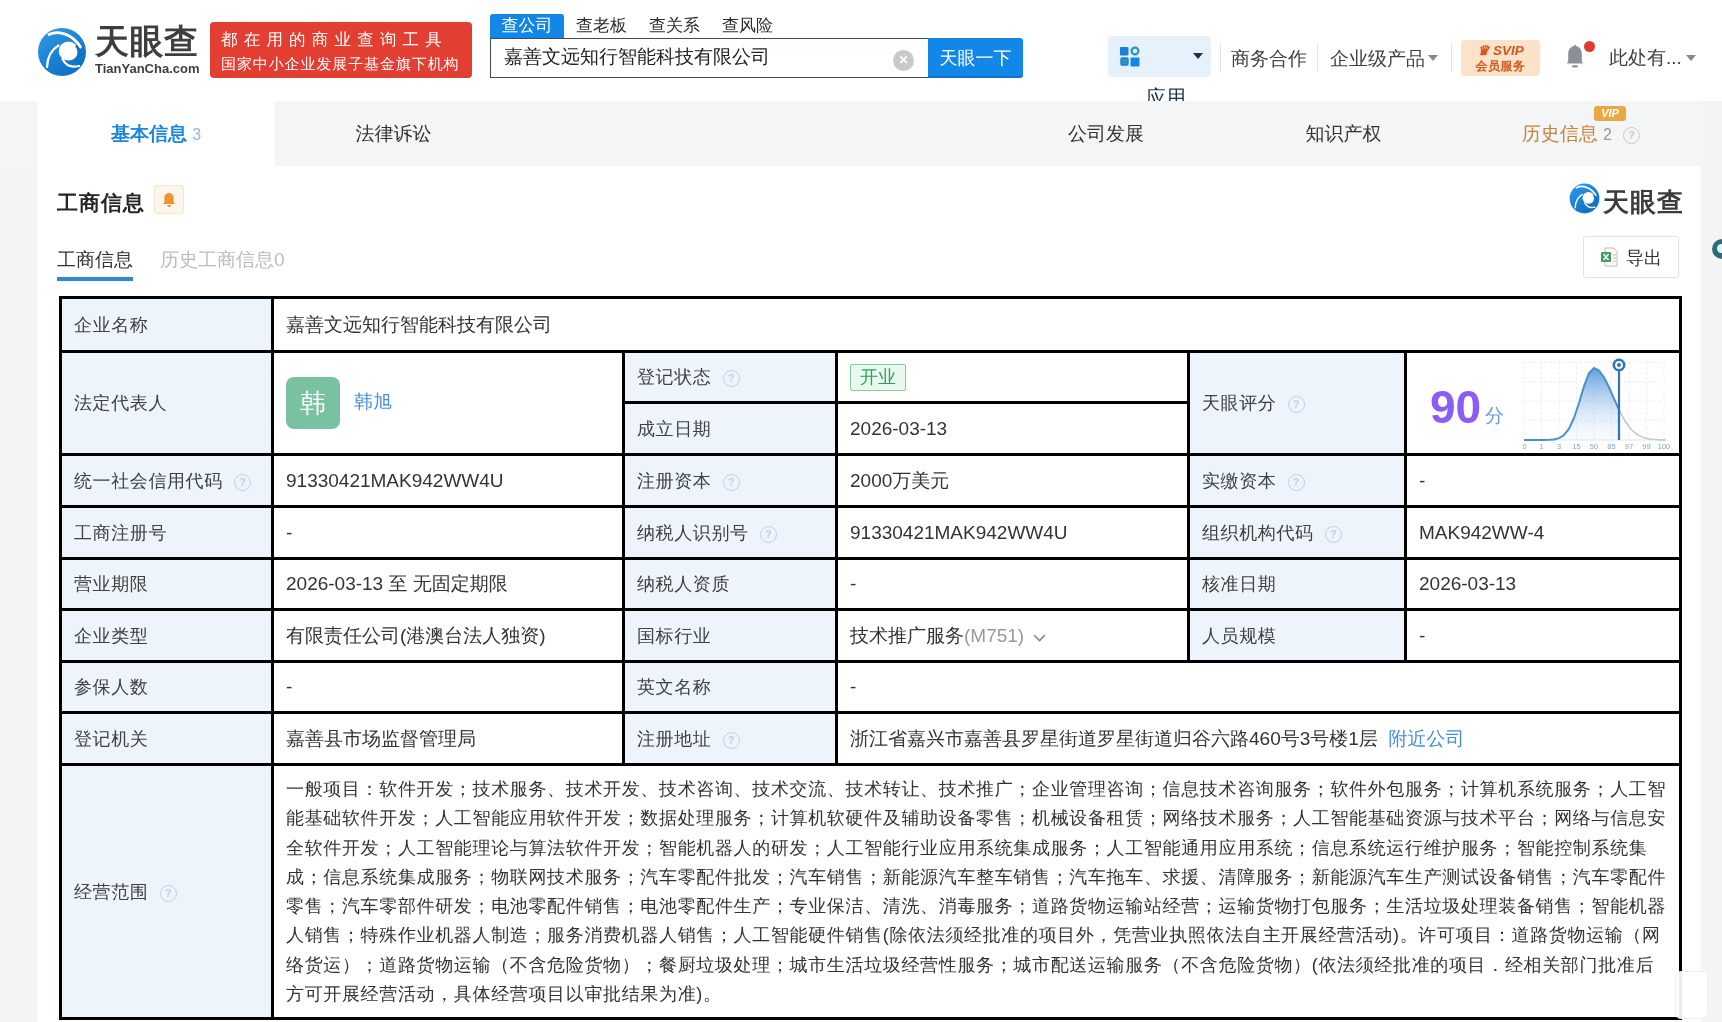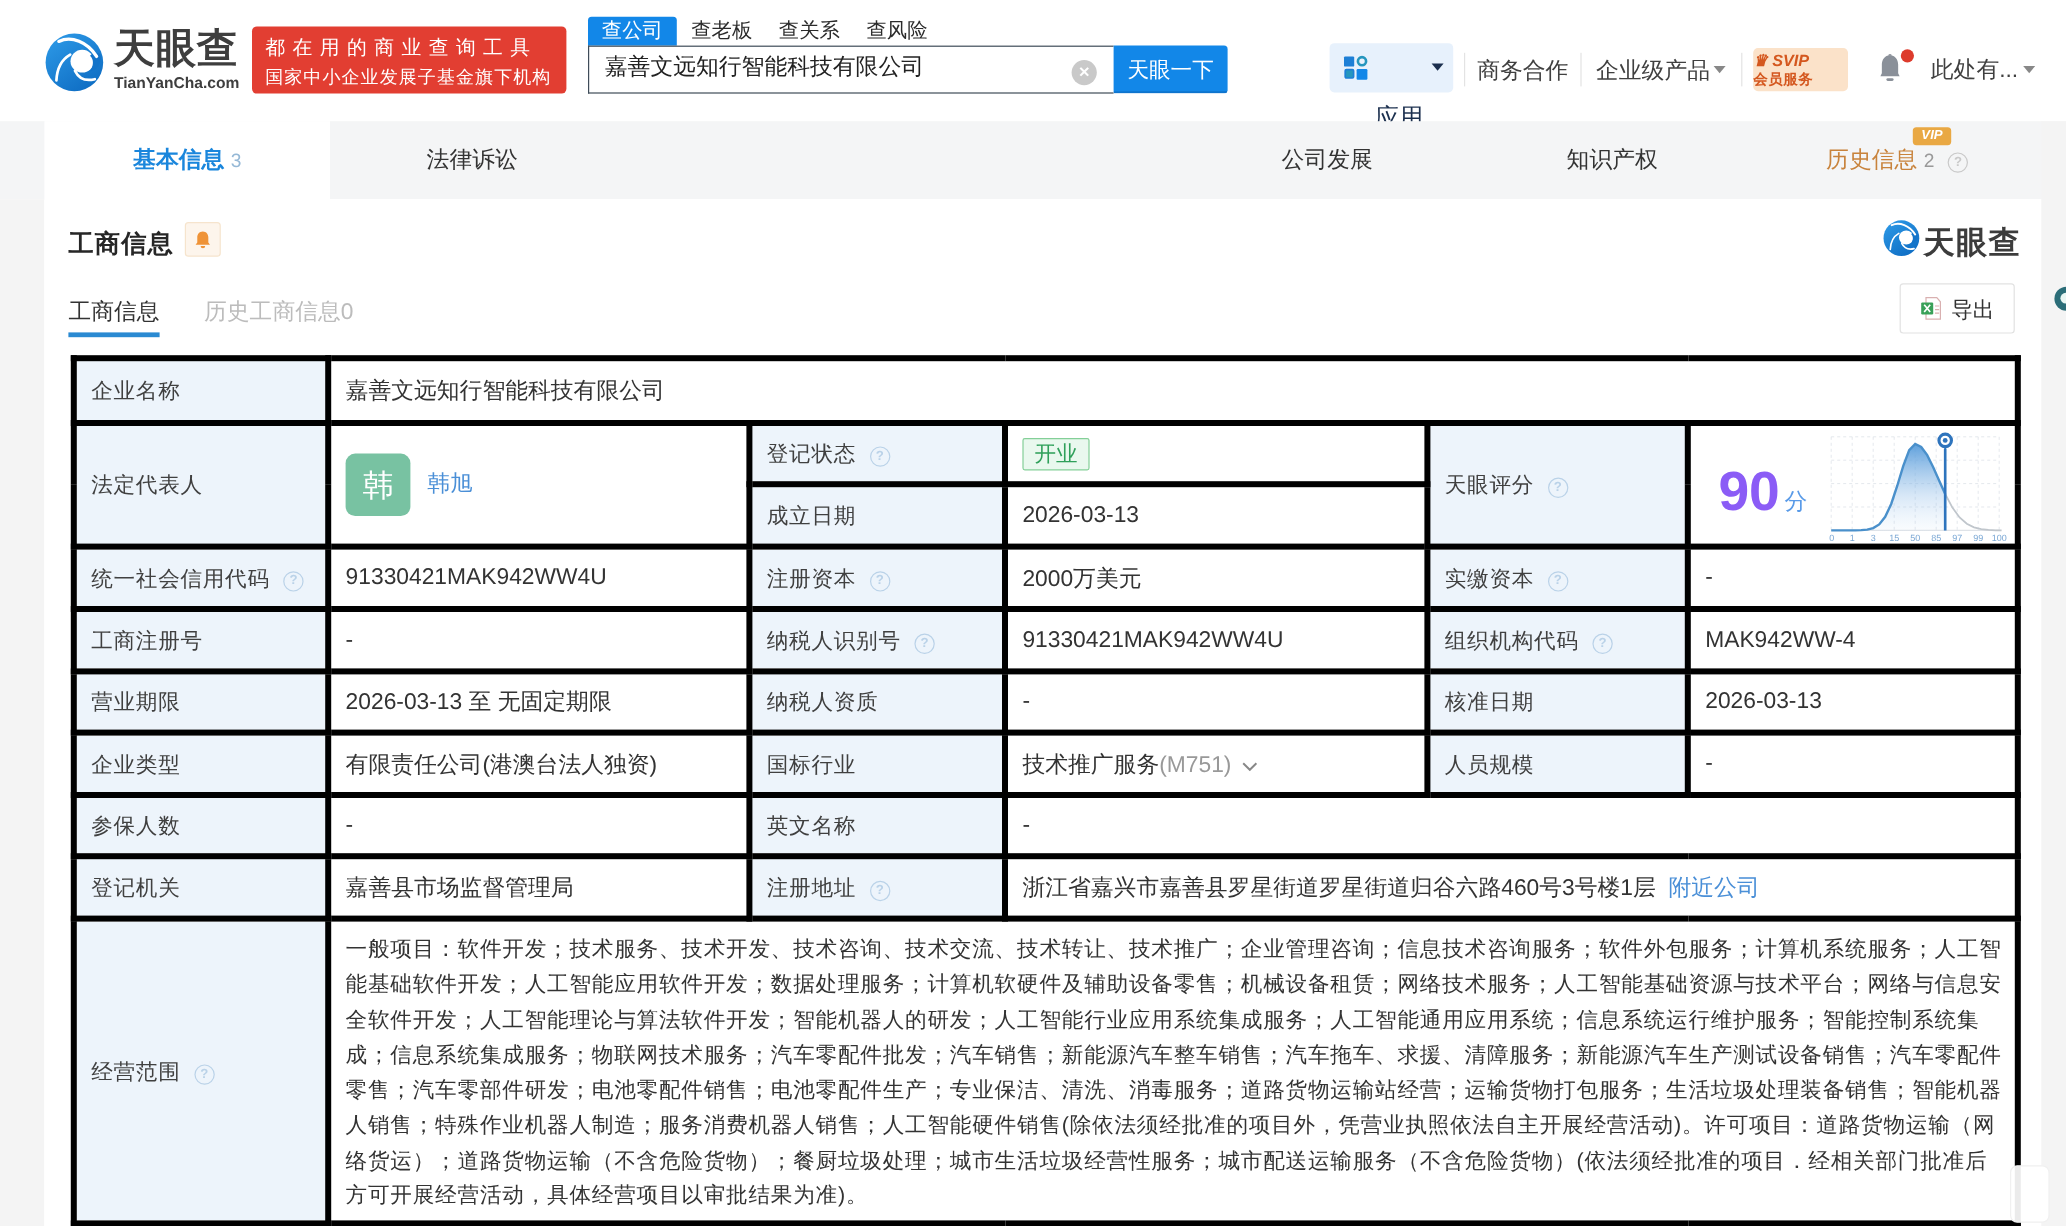--- a/index.html
+++ b/index.html
@@ -16,44 +16,44 @@
 .stab { top:14px; height:40px; font-size:17px; line-height:24px; color:#2b2b2b; }
 #stab1 { left:490px; width:74px; background:#1287e8; color:#fff; text-align:center; border-radius:3px 3px 0 0; }
 #searchbox { left:490px; top:38px; width:438px; height:40px; border:1px solid #3f4c59; border-right:none; background:#fff; line-height:36px; font-size:19px; color:#222; padding-left:13px; }
 #clearx { left:893px; top:50px; width:21px; height:21px; border-radius:50%; background:#c9c9c9; color:#fff; font-size:12px; line-height:21px; text-align:center; font-weight:bold; }
 #gobtn { left:928px; top:38px; width:95px; height:40px; background:#1287e8; color:#fff; font-size:18px; line-height:40px; text-align:center; border-radius:0 3px 3px 0; border-bottom:2px solid #0f74cd; }
 #appchip { left:1108px; top:36px; width:103px; height:41px; background:#e7f1fc; border-radius:4px; }
 #appchip .t { position:absolute; left:38px; top:9px; font-size:20px; color:#1b2f4e;margin-top:39px; }
 .hsep { top:44px; width:1px; height:28px; background:#e3e3e3; }
 .hlink { top:46px; font-size:19px; color:#404040; }
 .caret { width:0; height:0; border-left:5px solid transparent; border-right:5px solid transparent; border-top:6px solid #555; }
-#svip { left:1461px; top:40px; width:79px; height:36px; background:#fbe2c9; border-radius:4px; text-align:left; color:#d4571e; }
+#svip { left:1461px; top:40px; width:79px; height:36px; background:#fbe2c9; border-radius:4px; text-align:center; color:#d4571e; }
 #svip .s1 { font-size:13.5px; font-weight:bold; font-style:italic; margin-top:2px; }
 #svip .s2 { font-size:12px; font-weight:bold; margin-top:0px; letter-spacing:0.5px; }
 #belldot { left:1584px; top:41px; width:11px; height:11px; background:#dd3b2c; border-radius:50%; }
 
 #nav { left:0; top:101px; width:1722px; height:65px; background:#f4f5f6; }
 #nav .tab { position:absolute; top:0; height:65px; line-height:65px; text-align:center; font-size:19px; color:#333; }
 #nav .active { background:#fff; color:#1a86dc; font-weight:bold; }
 #nav .cnt { font-size:16px; color:#95b8d6; font-weight:normal; }
 
 #card { left:37px; top:166px; width:1664px; height:856px; background:#fff; }
 #gutterR { left:1701px; top:101px; width:21px; height:921px; background:#f4f4f4; }
 #gutterL { left:0; top:166px; width:37px; height:856px; background:#f4f4f4; }
 #secttl { left:20px; top:23px; font-size:21px; font-weight:bold; color:#262626; letter-spacing:1px; }
 #bellchip { left:117px; top:19px; width:30px; height:29px; background:#fdf5ec; border:1px solid #f6e4cd; border-radius:3px; text-align:center; }
 #subtab1 { left:20px; top:81px; font-size:19px; color:#333; }
-#subtab2 { left:123px; top:81px; font-size:19px; color:#bcbcbc;margin-left:10px; }
+#subtab2 { left:123px; top:81px; font-size:19px; color:#bcbcbc; }
 #subline { left:20px; top:111px; width:76px; height:3.5px; background:#2a8ad2; }
 #exportbtn { left:1546px; top:70px; width:96px; height:42px; border:1px solid #e2e2e2; border-radius:3px; background:#fff; }
 #exportbtn .t { position:absolute; left:42px; top:9px; font-size:18px; color:#333; }
 
 table { border-collapse:collapse; table-layout:fixed; }
 #tbl { position:absolute; left:22px; top:130px; width:1620px; }
-td { border:5px solid #000000; font-size:19px; color:#333; padding:0 0 0 12px; overflow:hidden; }
+td { border:3px solid #000000; font-size:19px; color:#333; padding:0 0 0 12px; overflow:hidden; }
 td.lb { background:#edf4fb; color:#404040; font-size:18px; letter-spacing:0.6px; }
 .qm { display:inline-block; width:17px; height:17px; border:1px solid #bad2e8; border-radius:50%; color:#bad2e8; font-size:11px; line-height:14px; text-align:center; vertical-align:1px; margin-left:6px; font-weight:bold; }
 .lnk { color:#4a8fd7; text-decoration:none; }
 .gray { color:#999; }
 #opentag { display:inline-block; height:27px; line-height:25px; padding:0 9px; background:#e9f8ee; border:1px solid #84cf98; border-radius:2px; color:#2fa05a; font-size:18px; }
 #avatar { display:inline-block; width:54px; height:52px; background:#78c2a2; border-radius:8px; color:#fff; font-size:26px; line-height:52px; text-align:center; vertical-align:middle; }
 #score90 { position:absolute; left:23px; top:31px; font-size:46px; line-height:46px; font-weight:bold; color:#8b5cf6; }
 #scorefen { position:absolute; left:78px; top:50px; font-size:19px; color:#5a9be8; }
 #bizscope { line-height:29.3px; padding:9px 4px 0 12px; font-size:18px; letter-spacing:0.65px; }
 </style>

